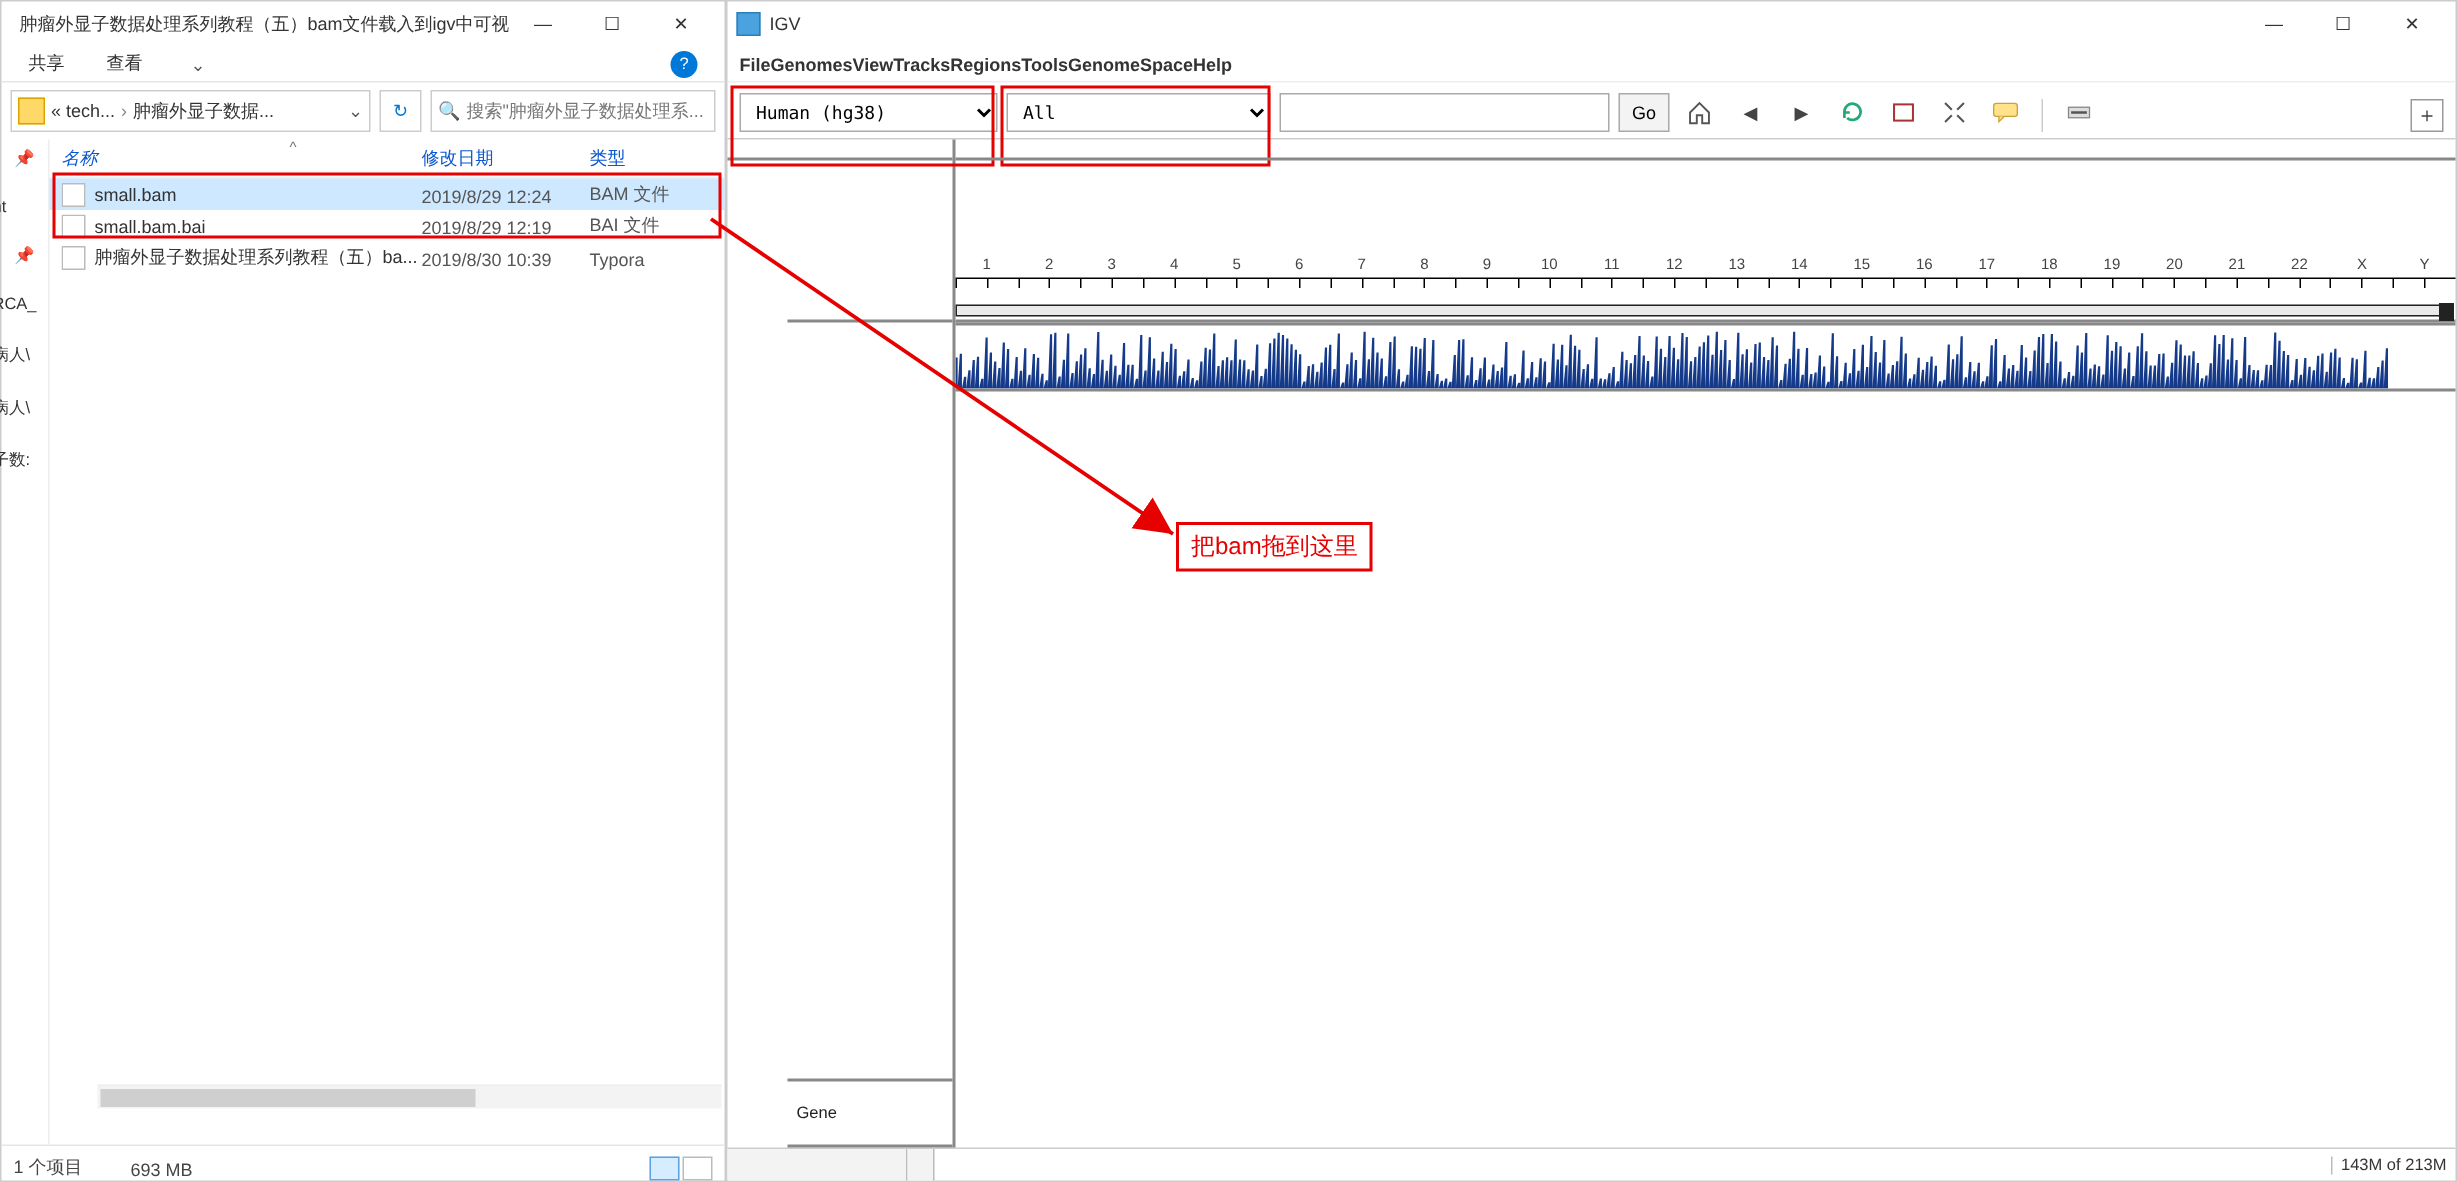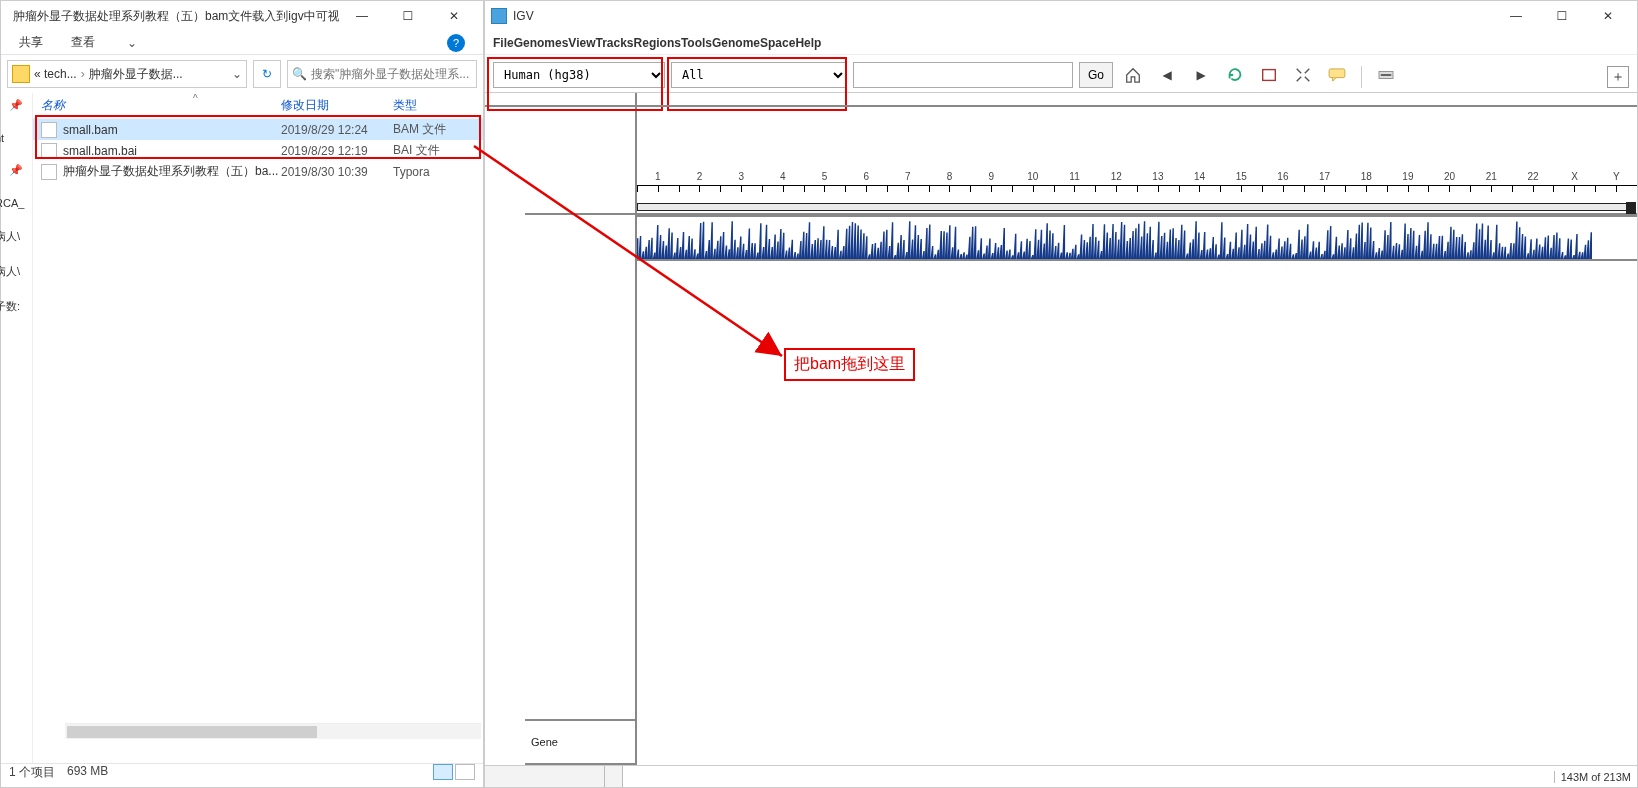--- a/index.html
+++ b/index.html
@@ -26,28 +26,28 @@
 .explorer .body { display:flex; height: calc(100% - 30px - 24px - 38px - 24px); }
 .explorer .quick { width:32px; border-right:1px solid #eee; display:flex; flex-direction:column; align-items:center; gap:20px; padding-top:6px; color:#444; font-size:11px; }
 .explorer .quick .pin { color:#888; }
 .explorer .quick .item { writing-mode: horizontal-tb; font-size:11px; color:#333; white-space:nowrap; overflow:hidden; width:47px; text-align:left; padding-left:2px; }
 .explorer .files { flex:1; position:relative; }
 .explorer .columns { display:flex; padding:4px 8px; color:#0b57d0; font-size:12px; border-bottom:1px solid #f0f0f0; }
 .explorer .columns .col-name { width:240px;font-style:italic; }
 .explorer .columns .col-date { width:112px; }
 .explorer .columns .col-type { flex:1; }
 .explorer .sorter { position:absolute; top:0; left:160px; color:#777; font-size:10px;}
-.explorer .filerow { display:flex; align-items:center; padding:2px 8px; font-size:12px; color:#333; }
+.explorer .filerow { display:flex; align-items:flex-end; padding:2px 8px; font-size:12px; color:#333; }
 .explorer .filerow .icon { width:16px; height:16px; border:1px solid #bbb; background:#fff; margin-right:6px; }
 .explorer .filerow.selected { background:#cde8ff; }
 .explorer .filerow .col-name { width:240px; display:flex; align-items:center; white-space:nowrap; overflow:hidden; }
 .explorer .filerow .col-date { width:112px; color:#555; }
 .explorer .filerow .col-type { flex:1; color:#555; }
 .explorer .redbox { position:absolute; border:2px solid #e60000; pointer-events:none; }
-.explorer .status { position:absolute; bottom:0; left:0; right:0; height:24px; border-top:1px solid #e5e5e5; display:flex; align-items:flex-start; padding:0 8px; font-size:12px; color:#444; }
+.explorer .status { position:absolute; bottom:0; left:0; right:0; height:24px; border-top:1px solid #e5e5e5; display:flex; align-items:flex-end; padding:0 8px; font-size:12px; color:#444;gap:20px; }
 .explorer .status .layout { margin-left:auto; display:flex; gap:2px; }
 .explorer .status .layout .btn { width:20px; height:16px; border:1px solid #bbb; }
 .explorer .status .layout .btn.active { background:#d6ecff; border-color:#5aa3e0; }
 .explorer .hscroll { position:absolute; bottom:24px; left:32px; right:2px; height:16px; border-top:1px solid #eee; background:#f3f3f3; }
 .explorer .hscroll .thumb { position:absolute; left:2px; top:2px; height:12px; width:60%; background:#cfcfcf; }
 
 
 .igv { position:absolute; left:484px; top:0; right:0; height:788px; border:1px solid #ccc; background:#fff; }
 .igv .titlebar { height:30px; display:flex; align-items:center; padding:0 6px; }
 .igv .titlebar .logo { width:16px; height:16px; background:#4aa3df; margin-right:6px; border:1px solid #2d7fb8; }

